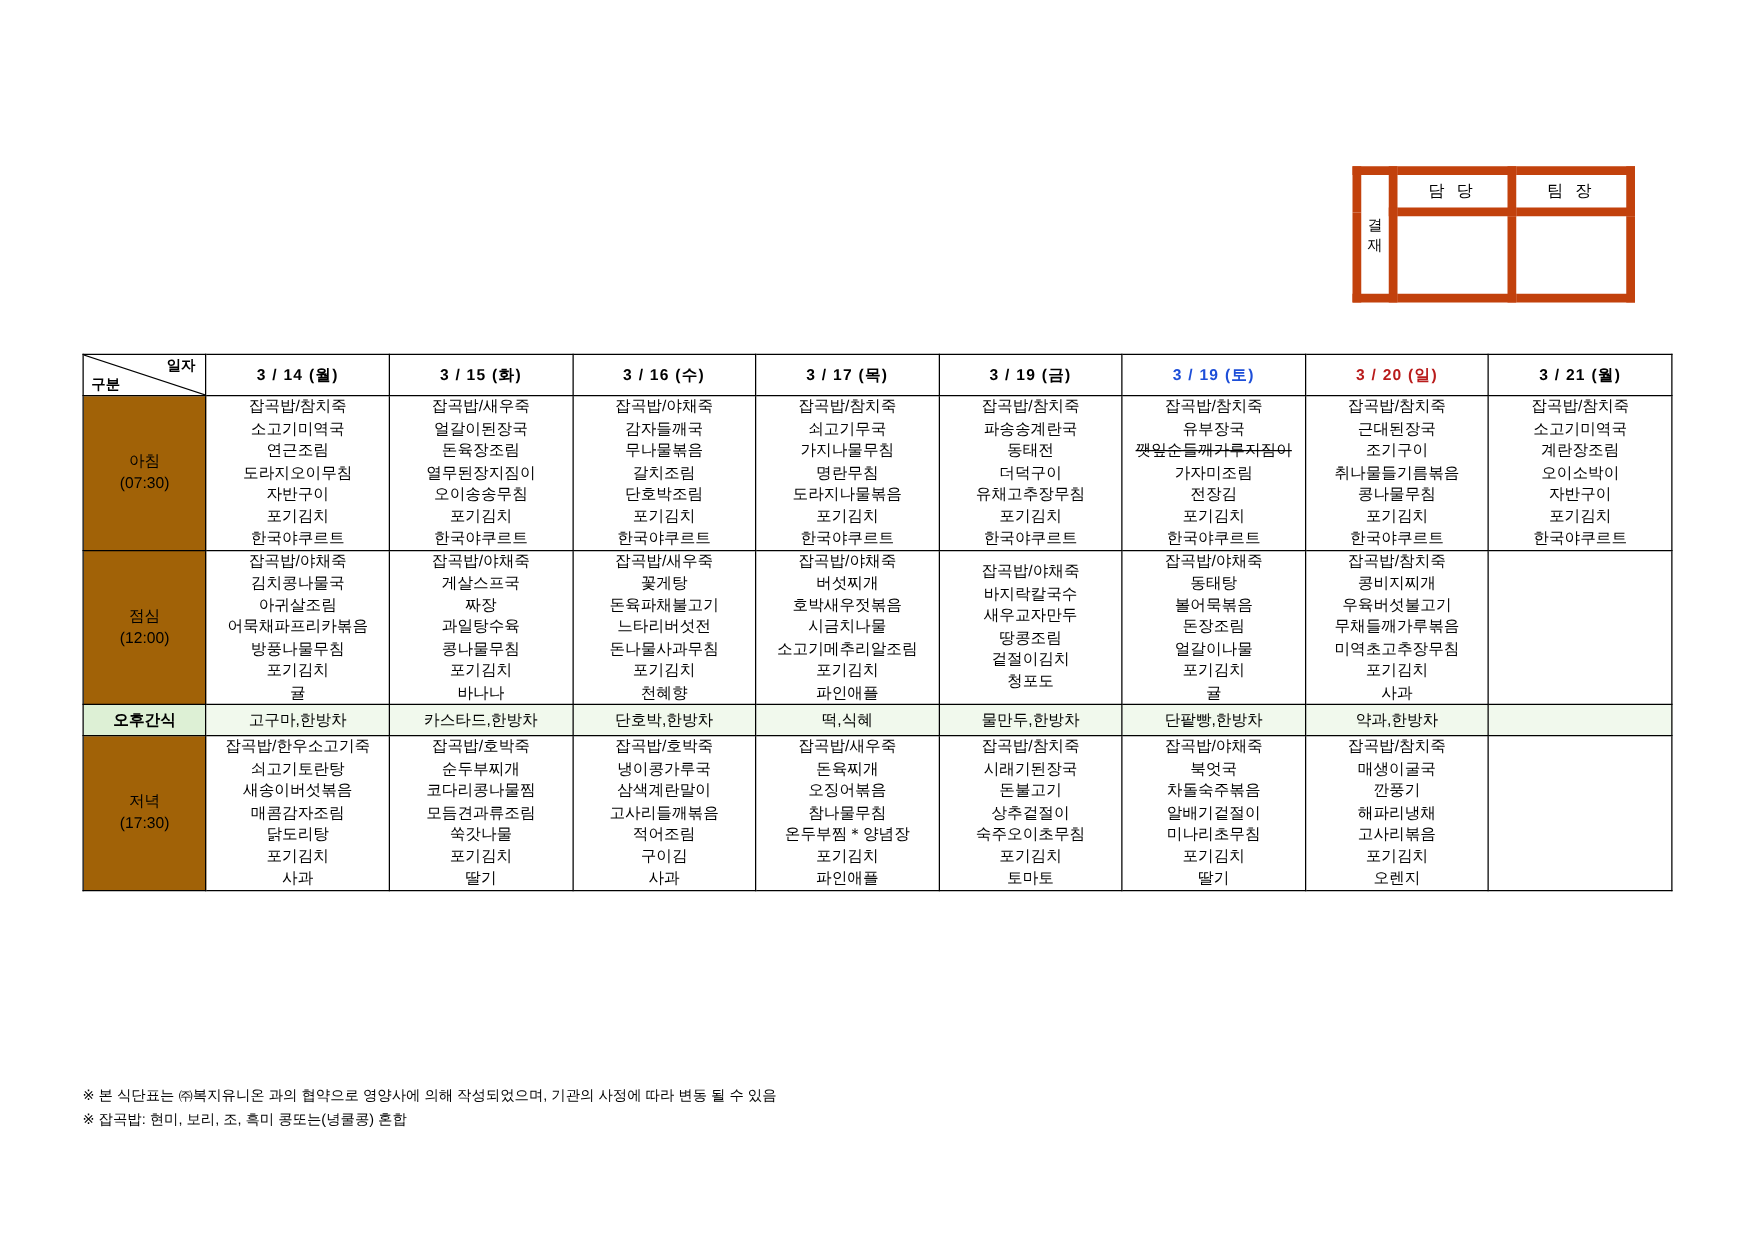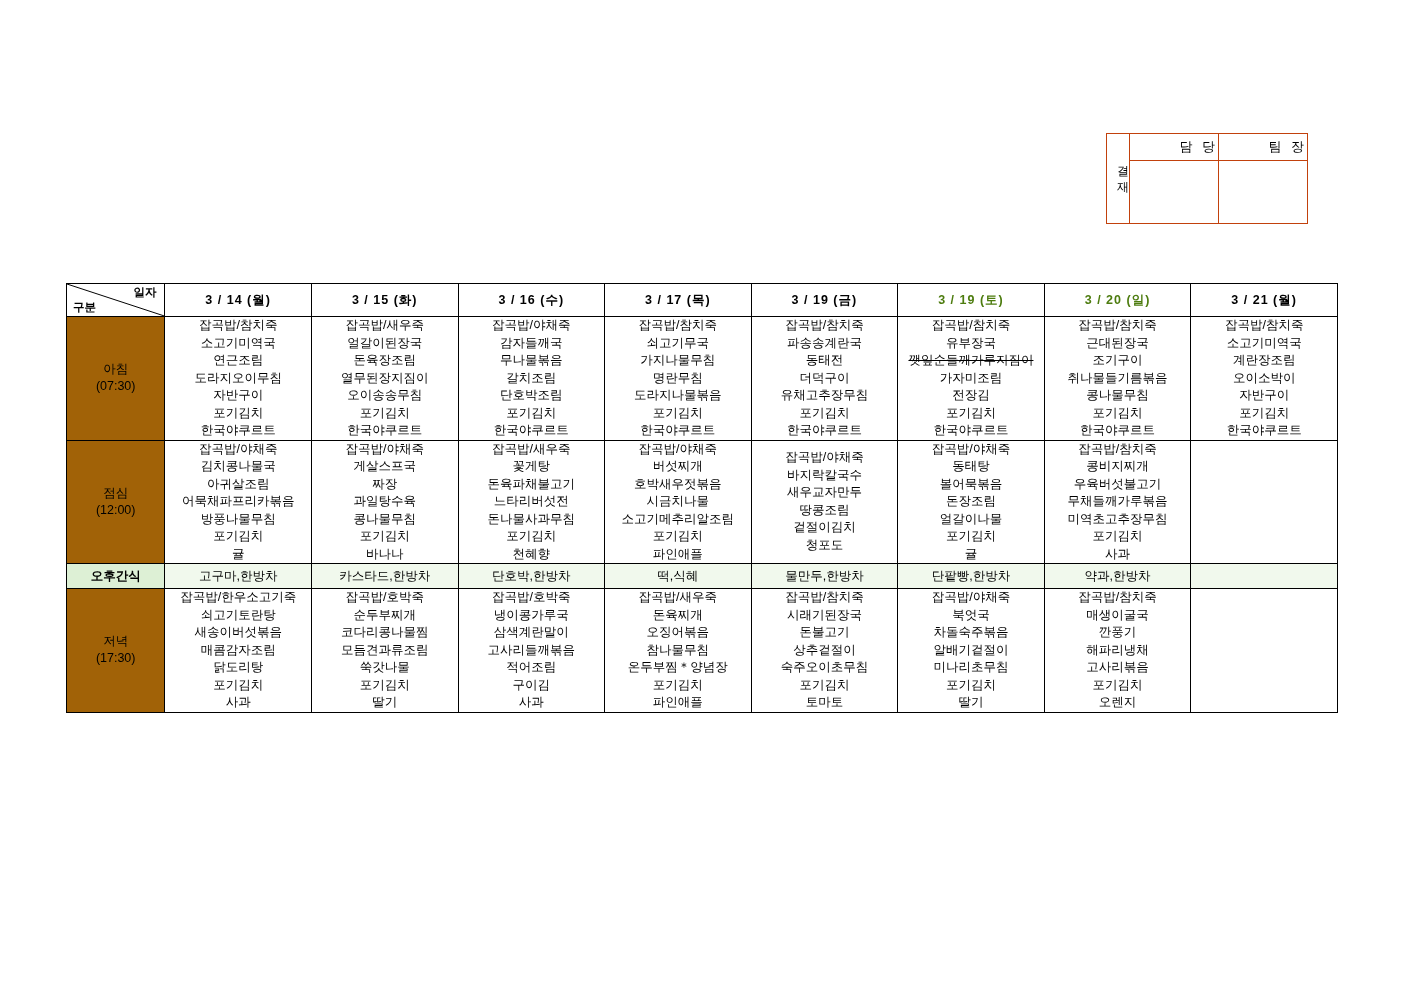--- a/index.html
+++ b/index.html
@@ -31,22 +31,22 @@
   
   .approval {
     position: absolute;
     right: 95px;
     top: 133px;
     border: 1px solid #000;
     border-collapse: collapse;
     font-size: 13px;
   }
   .approval td {
-    border: 1px solid #c2410c;
-    text-align: right;
+    border: 7px solid #c2410c;
+    text-align: center;
     vertical-align: middle;
     padding: 0;
   }
   .approval .side {
     width: 22px;
     height: 88px;
     line-height: 16px;
     font-size: 12px;
   }
   .approval .hcell {
@@ -108,22 +108,22 @@
     bottom: 1px;
     font-size: 11.5px;
     font-weight: bold;
   }
   th.day {
     height: 32px;
     font-size: 14.5px;
     font-weight: bold;
     letter-spacing: 1px;
   }
-  th.day.sat { color: #4d7c0f; }
-  th.day.sun { color: #4d7c0f; }
+  th.day.sat { color: #1d4ed8; }
+  th.day.sun { color: #b91c1c; }
 
   td.rowlabel {
     background: #a16207;
     font-weight: normal;
     font-size: 13px;
     line-height: 17px;
   }
   td.snacklabel {
     background: #ddf0d5;
     font-weight: bold;
@@ -258,14 +258,18 @@
         <td class="meal ml">잡곡밥/호박죽<br>냉이콩가루국<br>삼색계란말이<br>고사리들깨볶음<br>적어조림<br>구이김<br>사과</td>
         <td class="meal ml">잡곡밥/새우죽<br>돈육찌개<br>오징어볶음<br>참나물무침<br>온두부찜＊양념장<br>포기김치<br>파인애플</td>
         <td class="meal ml">잡곡밥/참치죽<br>시래기된장국<br>돈불고기<br>상추겉절이<br>숙주오이초무침<br>포기김치<br>토마토</td>
         <td class="meal ml">잡곡밥/야채죽<br>북엇국<br>차돌숙주볶음<br>알배기겉절이<br>미나리초무침<br>포기김치<br>딸기</td>
         <td class="meal ml">잡곡밥/참치죽<br>매생이굴국<br>깐풍기<br>해파리냉채<br>고사리볶음<br>포기김치<br>오렌지</td>
         <td class="meal ml"></td>
       </tr>
     </tbody>
   </table>
 
+  <div class="footnotes">
+    <div>※ 본 식단표는 ㈜복지유니온 과의 협약으로 영양사에 의해 작성되었으며, 기관의 사정에 따라 변동 될 수 있음</div>
+    <div>※ 잡곡밥: 현미, 보리, 조, 흑미 콩또는(녕쿨콩) 혼합</div>
+  </div>
 
 </div>
 
 </body></html>

